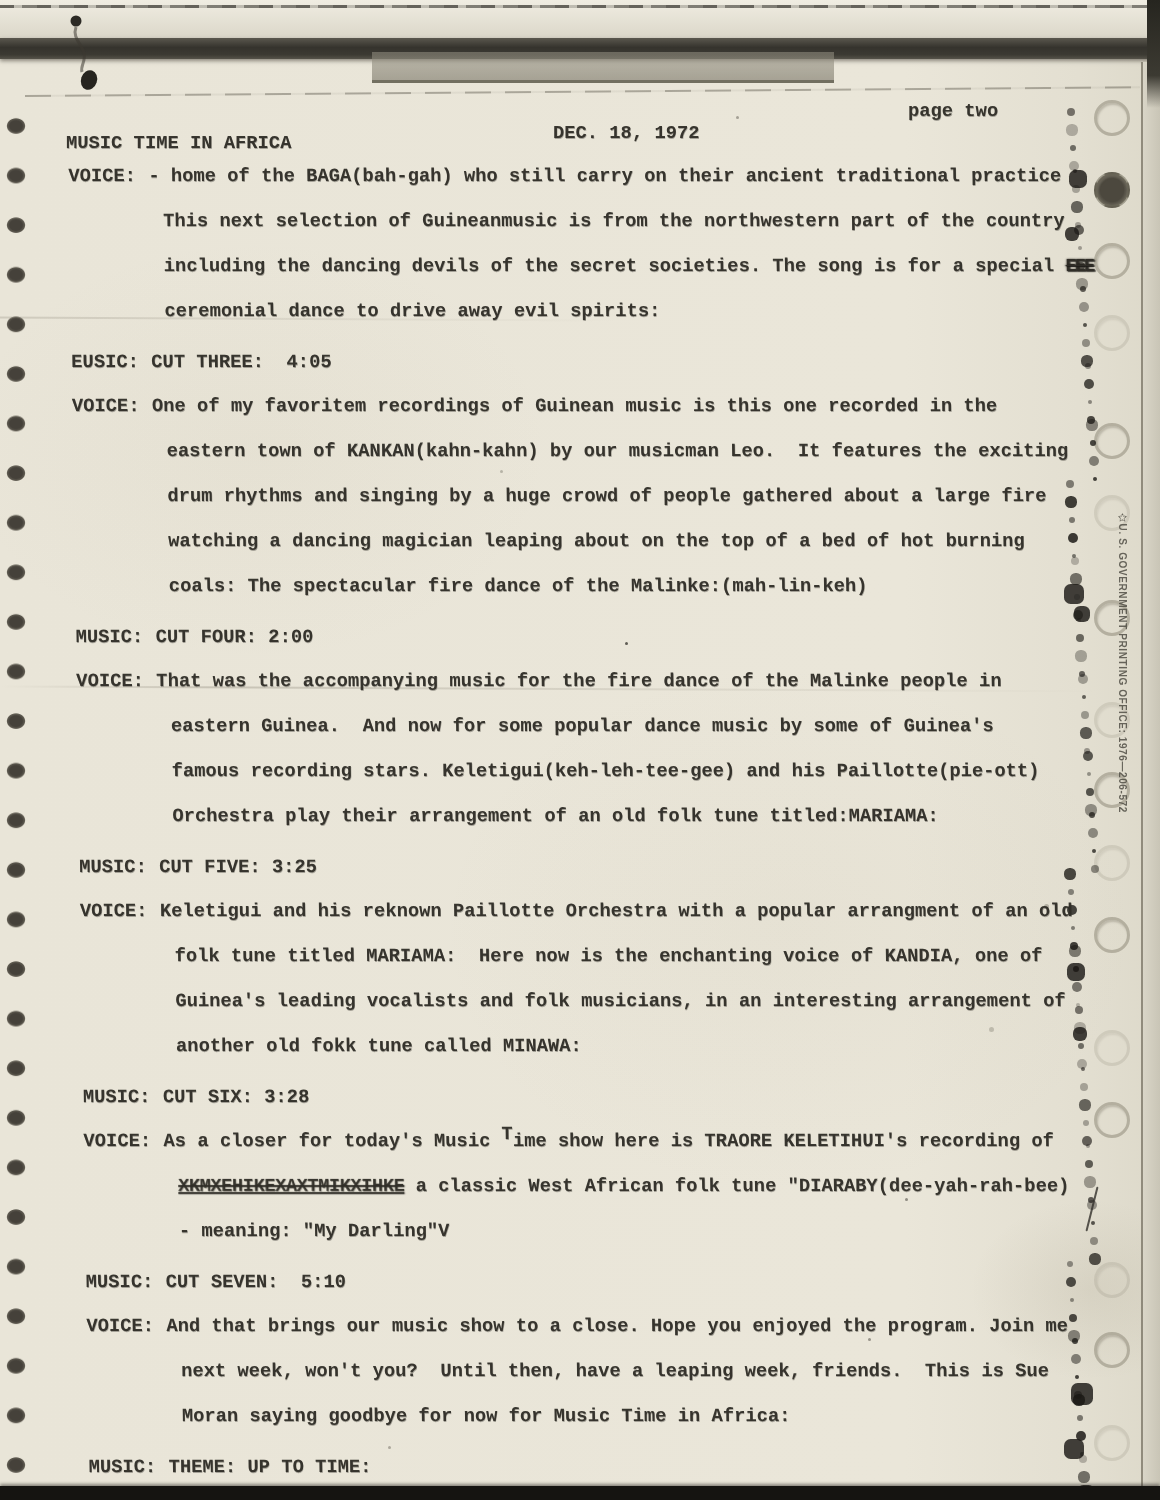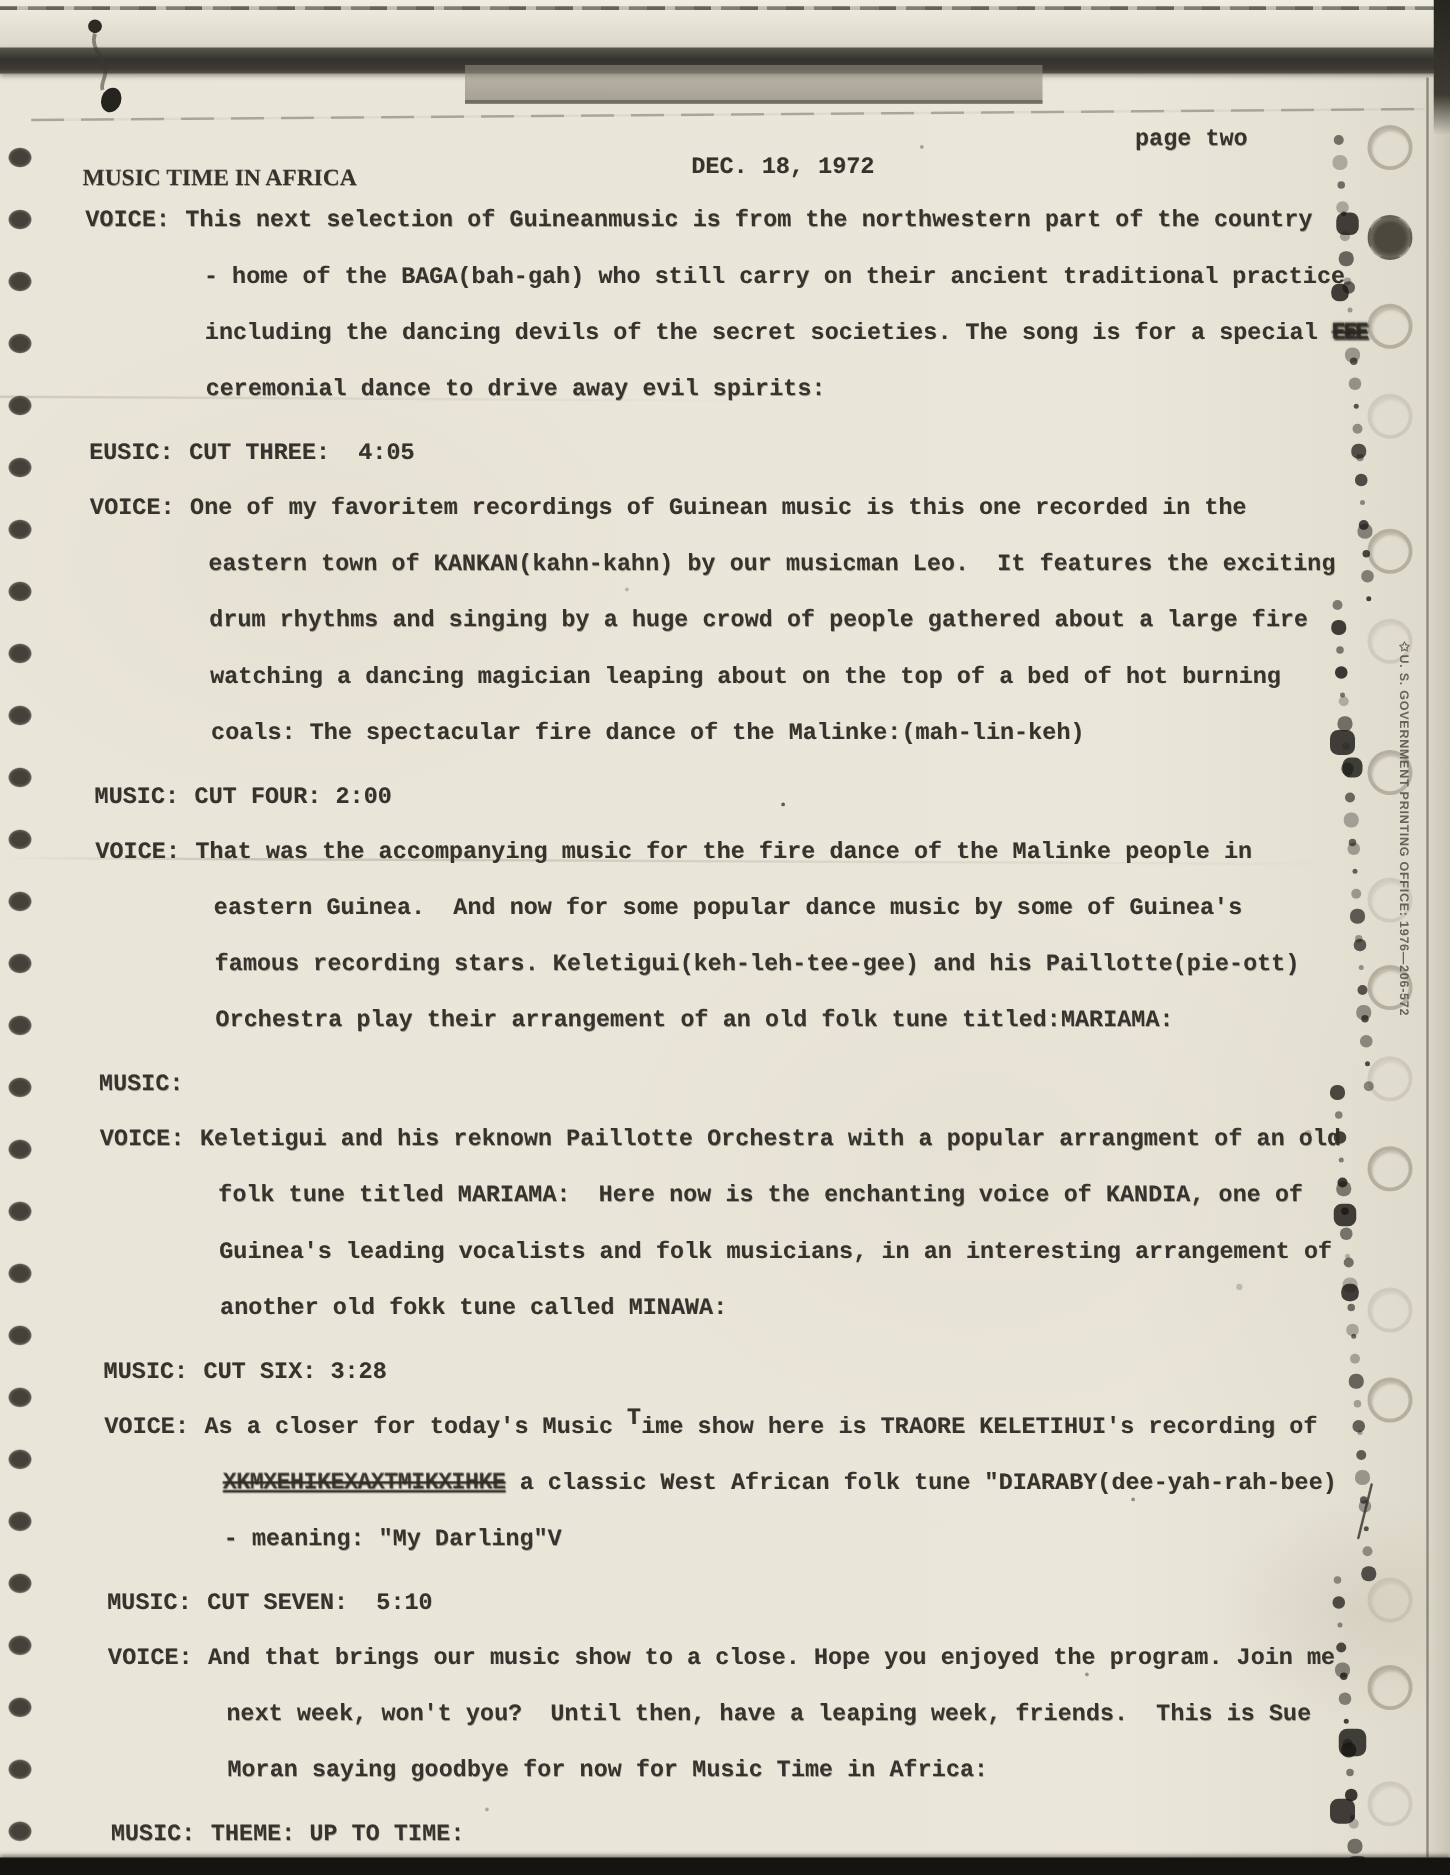--- a/index.html
+++ b/index.html
@@ -56,21 +56,21 @@
   .squiggle{position:absolute;left:62px;top:8px;}
   
   .po-note{position:absolute;left:1117px;top:512px;height:380px;
     writing-mode:vertical-rl; font-family:"Liberation Sans",sans-serif;
     font-size:10px; font-weight:bold; letter-spacing:.6px; color:#514f46; opacity:.85; white-space:nowrap;}
   
   .tw{color:rgba(47,45,39,.95); font-size:18.8px; font-weight:bold;
     text-shadow:.4px .5px .4px rgba(52,50,44,.38);}
   #hdr{position:absolute;left:0;top:0;width:1160px;}
   #hdr .t{position:absolute;line-height:22px;white-space:pre;}
-  #title{left:66px;top:132px;font-family:Liberation Serif, serif;}
+  #title{left:66px;top:132px;}
   #date{left:553px;top:122px;}
   #pageno{left:908px;top:100px;}
   #script-body{position:absolute;left:0;top:154px;width:1160px;transform:skewX(.9deg);transform-origin:0 0;}
   .row{position:relative;}
   .row .lab{position:absolute;left:68px;top:0;line-height:45px;white-space:pre;}
   .row.music{height:44px;line-height:44px;margin-top:6px;}
   .row.music .mtext{position:absolute;left:148px;top:0;line-height:44px;white-space:pre;}
   .row.voice .lines{margin-left:148px;}
   .line{height:45px;line-height:45px;white-space:pre;}
   .line:not(:first-child){padding-left:14px;}
@@ -130,22 +130,22 @@
   <div id="hdr" class="tw">
     <div class="t" id="title">MUSIC TIME IN AFRICA</div>
     <div class="t" id="date">DEC. 18, 1972</div>
     <div class="t" id="pageno">page two</div>
   </div>
 
   <div id="script-body" class="tw">
       <div class="row voice">
         <span class="lab">VOICE:</span>
         <div class="lines">
+          <div class="line"><span>- home of the BAGA(bah-gah) who still carry on their ancient traditional practice</span></div>
           <div class="line"><span>This next selection of Guineanmusic is from the northwestern part of the country</span></div>
-          <div class="line"><span>- home of the BAGA(bah-gah) who still carry on their ancient traditional practice</span></div>
           <div class="line"><span>including the dancing devils of the secret societies. The song is for a special </span><span class="ovr">EEE</span></div>
           <div class="line"><span>ceremonial dance to drive away evil spirits:</span></div>
         </div>
       </div>
       <div class="row music">
         <span class="lab">EUSIC:</span>
         <span class="mtext">CUT THREE:  4:05</span>
       </div>
       <div class="row voice">
         <span class="lab">VOICE:</span>
@@ -165,20 +165,21 @@
         <span class="lab">VOICE:</span>
         <div class="lines">
           <div class="line"><span>That was the accompanying music for the fire dance of the Malinke people in</span></div>
           <div class="line"><span>eastern Guinea.  And now for some popular dance music by some of Guinea's</span></div>
           <div class="line"><span>famous recording stars. Keletigui(keh-leh-tee-gee) and his Paillotte(pie-ott)</span></div>
           <div class="line"><span>Orchestra play their arrangement of an old folk tune titled:MARIAMA:</span></div>
         </div>
       </div>
       <div class="row music">
         <span class="lab">MUSIC:</span>
+        <span class="mtext">CUT FIVE: 3:25</span>
       </div>
       <div class="row voice">
         <span class="lab">VOICE:</span>
         <div class="lines">
           <div class="line"><span>Keletigui and his reknown Paillotte Orchestra with a popular arrangment of an old</span></div>
           <div class="line"><span>folk tune titled MARIAMA:  Here now is the enchanting voice of KANDIA, one of</span></div>
           <div class="line"><span>Guinea's leading vocalists and folk musicians, in an interesting arrangement of</span></div>
           <div class="line"><span>another old fokk tune called MINAWA:</span></div>
         </div>
       </div>

